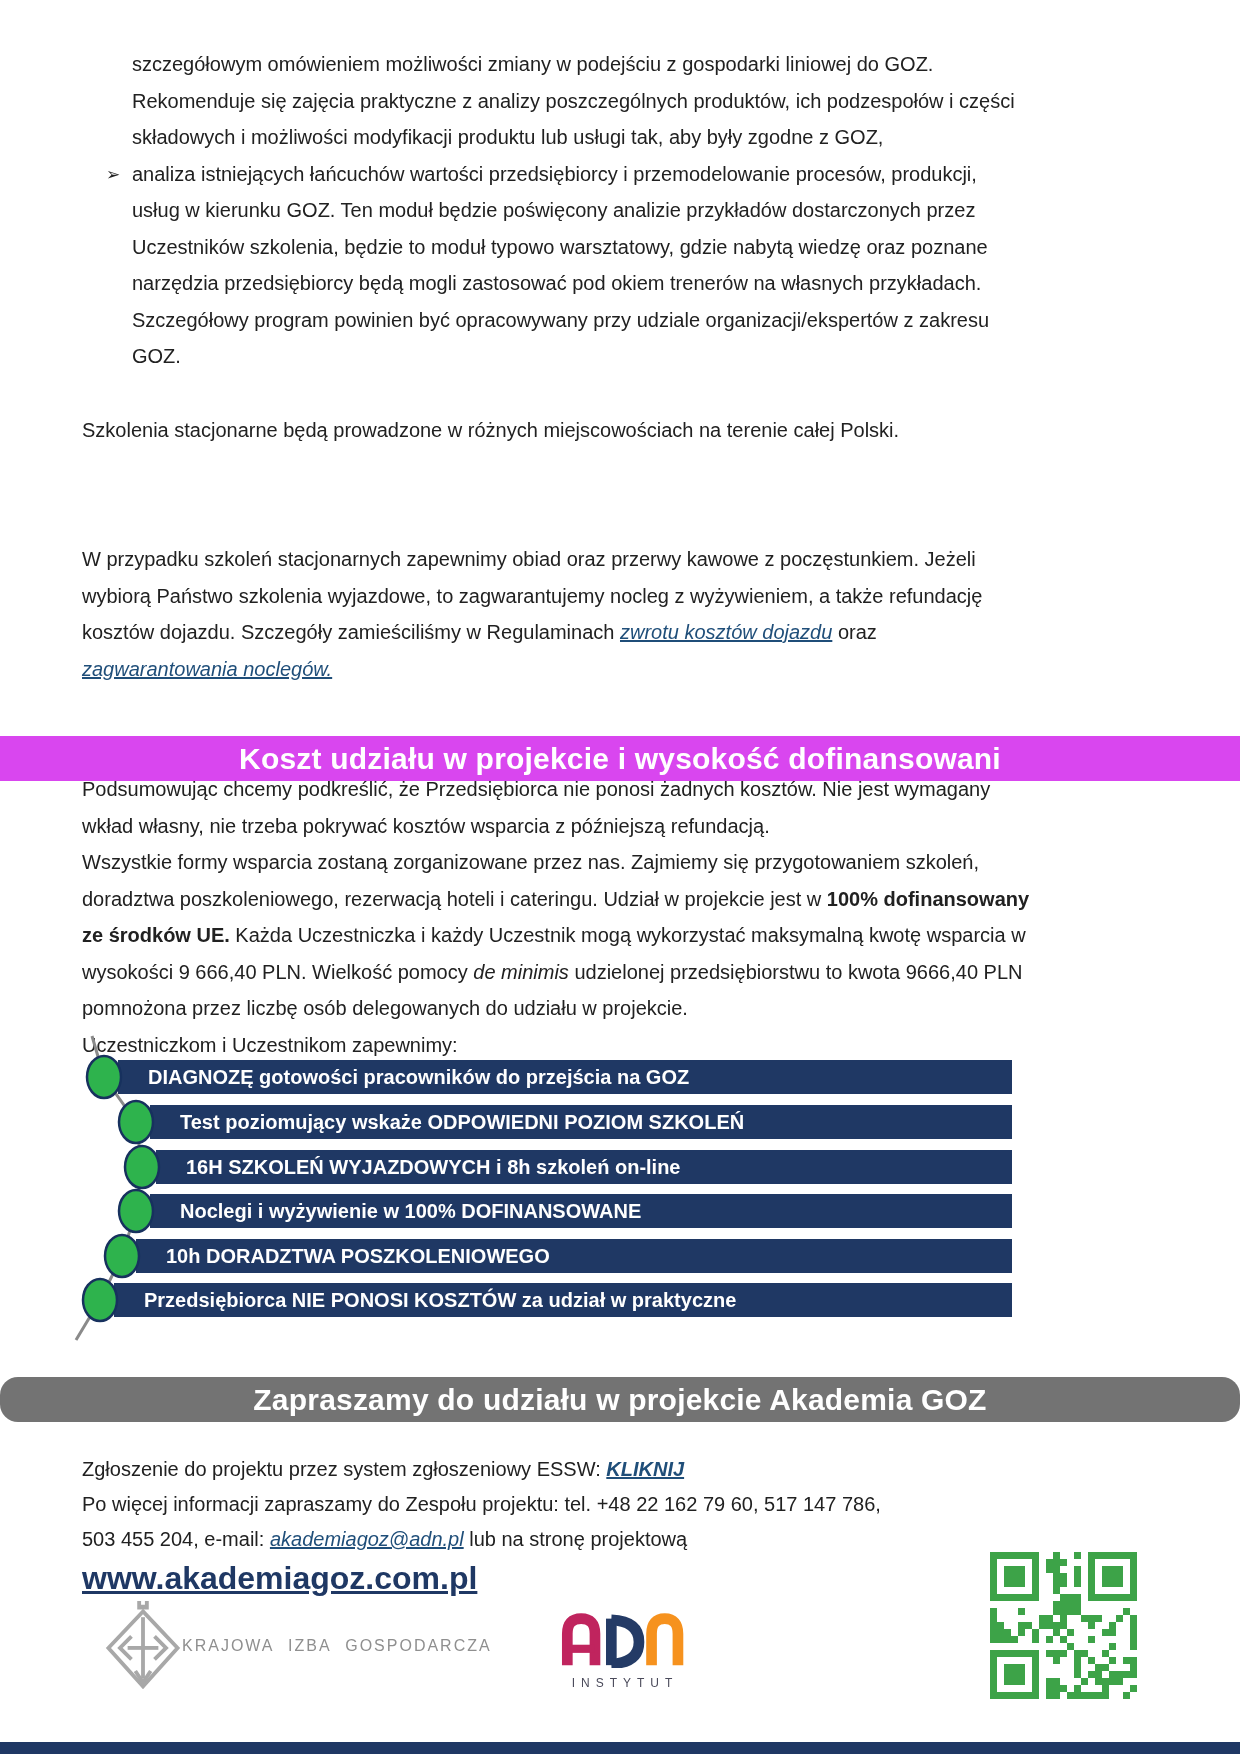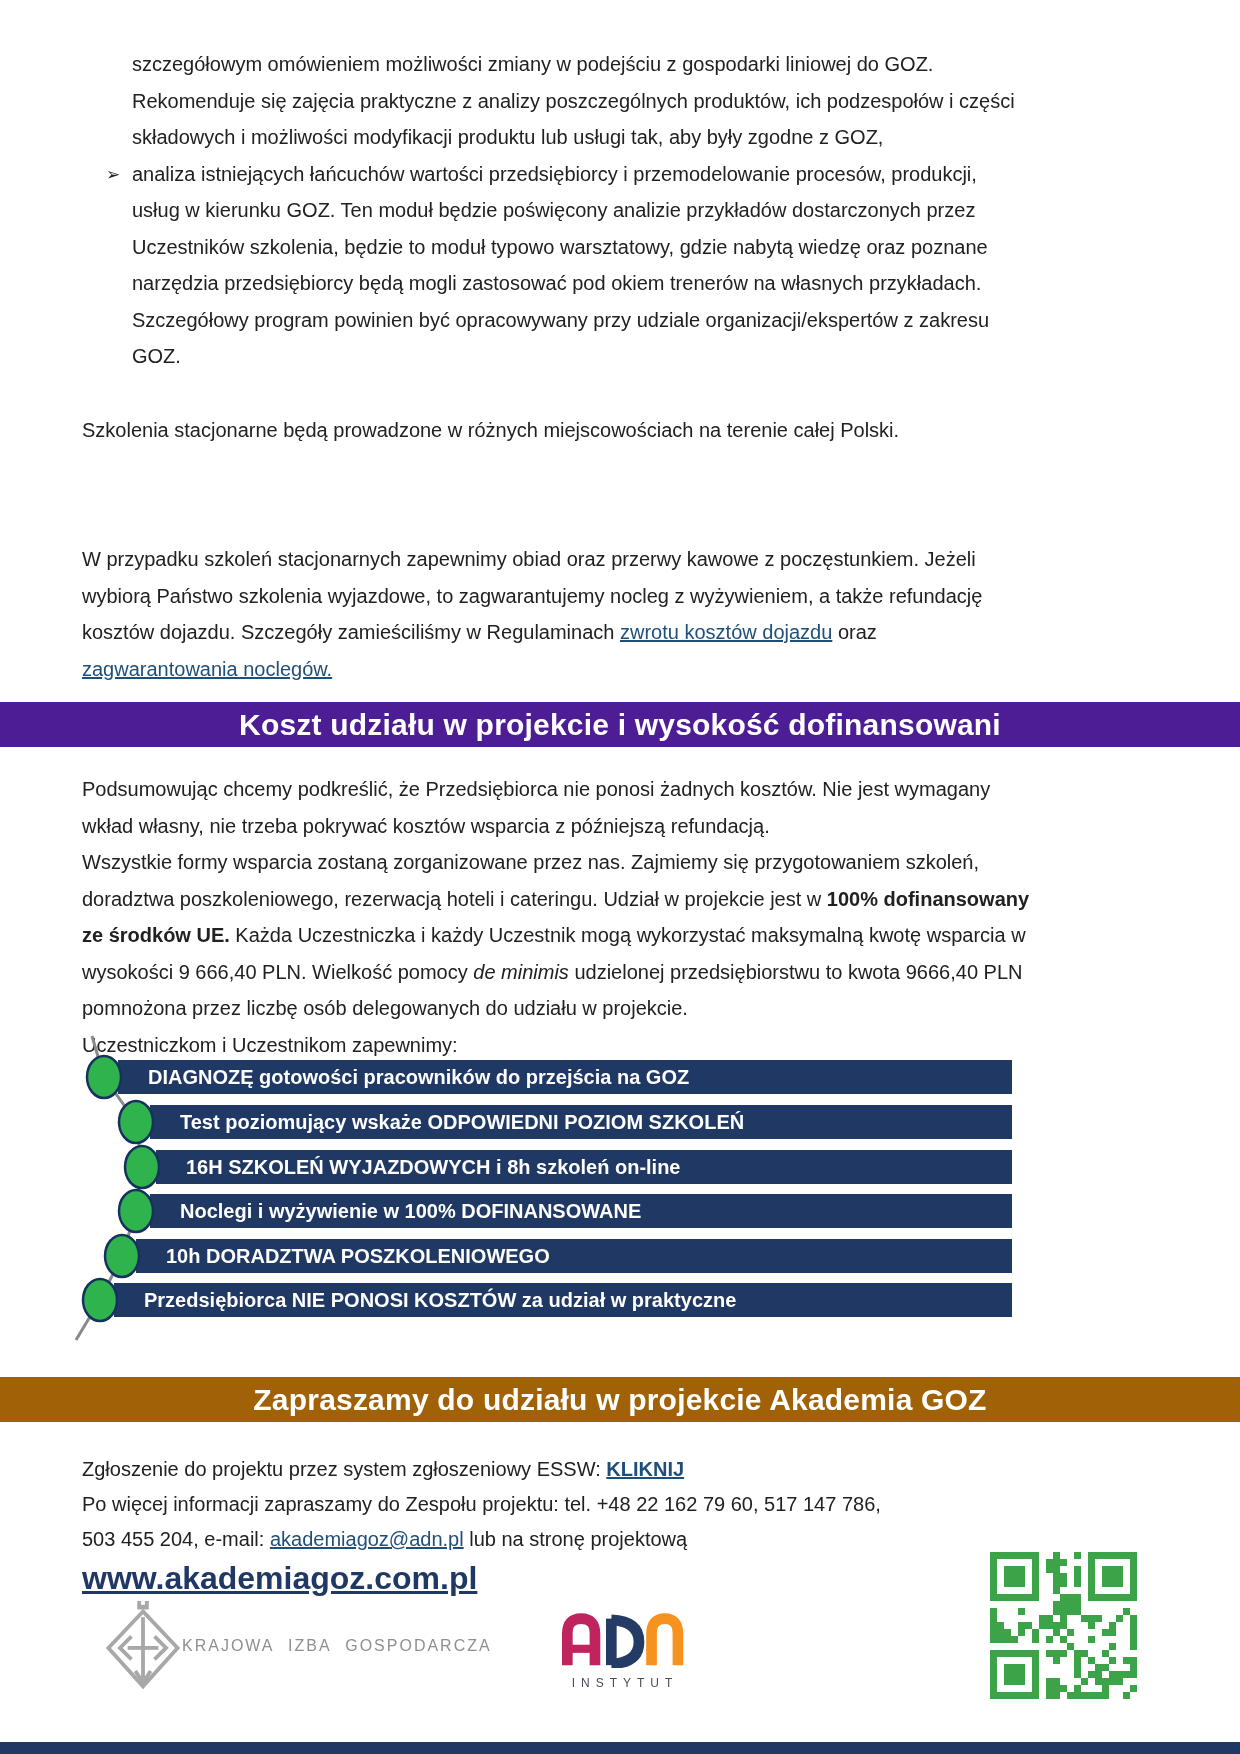--- a/index.html
+++ b/index.html
@@ -4,21 +4,21 @@
 <style>
   html,body{margin:0;padding:0;background:#e8e8e8;}
   .page{
     position:relative;width:1240px;height:1754px;margin:0 auto;background:#ffffff;
     font-family:"Liberation Sans","DejaVu Sans",sans-serif;color:#212121;overflow:hidden;
   }
   .abs{position:absolute;}
   .body-text{font-size:20px;line-height:36.5px;color:#212121;}
   .b{font-weight:bold;}
   .i{font-style:italic;}
-  a.lnk{color:#1f4e79;text-decoration:underline;cursor:pointer;}
+  a.lnk{color:#1f4e79;text-decoration:underline;cursor:pointer;font-style:italic;}
   
   #intro{left:132px;top:46px;width:898px;}
   .li{position:relative;}
   .li .marker{position:absolute;left:-26px;top:1px;font-size:17px;color:#212121;}
   
   #p-loc{left:82px;top:412px;width:950px;}
   #p-cat{left:82px;top:541px;width:950px;}
   #p-costs{left:82px;top:771px;width:952px;}
   
   .banner{left:0;width:1240px;height:45px;display:flex;align-items:center;justify-content:center;}
@@ -48,21 +48,21 @@
 
   <div class="abs body-text" id="intro">
       <div class="li"><span>szczegółowym omówieniem możliwości zmiany w podejściu z gospodarki liniowej do GOZ. Rekomenduje się zajęcia praktyczne z analizy poszczególnych produktów, ich podzespołów i części składowych i możliwości modyfikacji produktu lub usługi tak, aby były zgodne z GOZ,</span></div>
       <div class="li"><span class="marker">➢</span><span>analiza istniejących łańcuchów wartości przedsiębiorcy i przemodelowanie procesów, produkcji, usług w kierunku GOZ. Ten moduł będzie poświęcony analizie przykładów dostarczonych przez Uczestników szkolenia, będzie to moduł typowo warsztatowy, gdzie nabytą wiedzę oraz poznane narzędzia przedsiębiorcy będą mogli zastosować pod okiem trenerów na własnych przykładach. Szczegółowy program powinien być opracowywany przy udziale organizacji/ekspertów z zakresu GOZ.</span></div>
     </div>
 
   <div class="abs body-text" id="p-loc"><span>Szkolenia stacjonarne będą prowadzone w różnych miejscowościach na terenie całej Polski.</span><br></div>
 
   <div class="abs body-text" id="p-cat"><span>W przypadku szkoleń stacjonarnych zapewnimy obiad oraz przerwy kawowe z poczęstunkiem. Jeżeli wybiorą Państwo szkolenia wyjazdowe, to zagwarantujemy nocleg z wyżywieniem, a także refundację kosztów dojazdu. Szczegóły zamieściliśmy w Regulaminach </span><a class="lnk" href="#">zwrotu kosztów dojazdu</a><span> oraz </span><br><a class="lnk" href="#">zagwarantowania noclegów.</a></div>
 
-  <div class="abs banner" id="banner1" style="background: #4c1d95;">
+  <div class="abs banner" id="banner1" style="background: #d946ef; margin-top: 34px;">
     <span>Koszt udziału w projekcie i wysokość dofinansowani</span>
   </div>
 
   <div class="abs body-text" id="p-costs"><span>Podsumowując chcemy podkreślić, że Przedsiębiorca nie ponosi żadnych kosztów. Nie jest wymagany wkład własny, nie trzeba pokrywać kosztów wsparcia z późniejszą refundacją.</span><br><span>Wszystkie formy wsparcia zostaną zorganizowane przez nas. Zajmiemy się przygotowaniem szkoleń, doradztwa poszkoleniowego, rezerwacją hoteli i cateringu. Udział w projekcie jest w </span><span class="b">100% dofinansowany ze środków UE.</span><span> Każda Uczestniczka i każdy Uczestnik mogą wykorzystać maksymalną kwotę wsparcia w wysokości 9 666,40 PLN. Wielkość pomocy </span><span class="i">de minimis</span><span> udzielonej przedsiębiorstwu to kwota 9666,40 PLN pomnożona przez liczbę osób delegowanych do udziału w projekcie.</span><br><span>Uczestniczkom i Uczestnikom zapewnimy:</span></div>
 
   <div id="benefits">
       <div class="benefit" style="top: 1060px; left: 118px; width: 894px; background: rgb(31, 56, 100); text-align: center;">
         <span>DIAGNOZĘ gotowości pracowników do przejścia na GOZ</span>
       </div>
       <div class="benefit" style="top: 1105px; left: 150px; width: 862px; background: rgb(31, 56, 100);">
@@ -85,21 +85,21 @@
   <svg class="abs" id="chain-svg" viewBox="0 0 1240 1754">
       <polyline points="92,1036 104,1077 136,1122 142,1167 136,1211 122,1256 100,1300 76,1340" fill="none" stroke="#8a8a8a" stroke-width="3"></polyline>
       <ellipse cx="104" cy="1077" rx="17" ry="21" fill="#2eb34d" stroke="#17315e" stroke-width="2.5"></ellipse>
       <ellipse cx="136" cy="1122" rx="17" ry="21" fill="#2eb34d" stroke="#17315e" stroke-width="2.5"></ellipse>
       <ellipse cx="142" cy="1167" rx="17" ry="21" fill="#2eb34d" stroke="#17315e" stroke-width="2.5"></ellipse>
       <ellipse cx="136" cy="1211" rx="17" ry="21" fill="#2eb34d" stroke="#17315e" stroke-width="2.5"></ellipse>
       <ellipse cx="122" cy="1256" rx="17" ry="21" fill="#2eb34d" stroke="#17315e" stroke-width="2.5"></ellipse>
       <ellipse cx="100" cy="1300" rx="17" ry="21" fill="#2eb34d" stroke="#17315e" stroke-width="2.5"></ellipse>
     </svg>
 
-  <div class="abs banner" id="banner2" style="background: #a16207;">
+  <div class="abs banner" id="banner2" style="background: #737373; border-radius: 18px;">
     <span>Zapraszamy do udziału w projekcie Akademia GOZ</span>
   </div>
 
   <div class="abs" id="contact">
     <div><span>Zgłoszenie do projektu przez system zgłoszeniowy ESSW: </span><a class="lnk b" href="#">KLIKNIJ</a></div>
     <div><span>Po więcej informacji zapraszamy do Zespołu projektu: tel. +48 22 162 79 60, 517 147 786,</span></div>
     <div><span>503 455 204, e-mail: </span><a class="lnk" href="#">akademiagoz@adn.pl</a><span> lub na stronę projektową</span></div>
   </div>
   <div class="abs" id="website">
     <a href="#">www.akademiagoz.com.pl</a>

